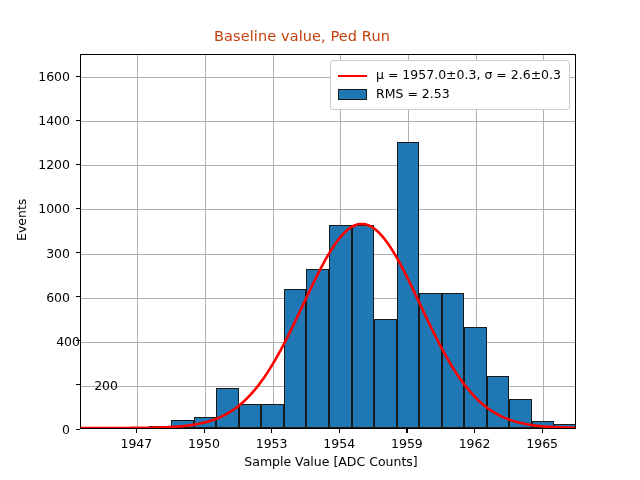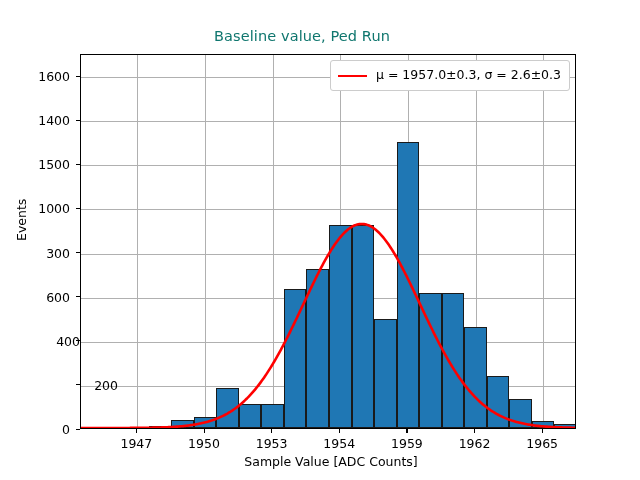--- a/index.html
+++ b/index.html
@@ -20,21 +20,21 @@
     height: 480px;
     background: #ffffff;
   }
   #chart-title {
     position: absolute;
     left: 0;
     top: 28px;
     width: 604px;
     text-align: center;
     font-size: 14.5px;
-    color: #0f766e;
+    color: #c2410c;
     letter-spacing: 0.1px;
   }
   #plot-area {
     position: absolute;
     left: 80px;
     top: 54px;
     width: 496px;
     height: 375px;
     box-sizing: border-box;
     border: 1.1px solid #000000;
@@ -206,38 +206,42 @@
       <svg id="fit-curve" viewBox="0 0 496 375" preserveAspectRatio="none">
         <path id="fit-path" fill="none" stroke="#ff0000" stroke-width="2.6" stroke-linecap="round" stroke-linejoin="round" vector-effect="non-scaling-stroke" d="M0.00 375.00 L1.13 375.00 L2.25 375.00 L3.38 375.00 L4.51 375.00 L5.64 375.00 L6.76 375.00 L7.89 375.00 L9.02 375.00 L10.15 375.00 L11.27 375.00 L12.40 374.99 L13.53 374.99 L14.65 374.99 L15.78 374.99 L16.91 374.99 L18.04 374.99 L19.16 374.99 L20.29 374.99 L21.42 374.99 L22.55 374.99 L23.67 374.99 L24.80 374.99 L25.93 374.99 L27.05 374.98 L28.18 374.98 L29.31 374.98 L30.44 374.98 L31.56 374.98 L32.69 374.98 L33.82 374.97 L34.95 374.97 L36.07 374.97 L37.20 374.97 L38.33 374.96 L39.45 374.96 L40.58 374.96 L41.71 374.95 L42.84 374.95 L43.96 374.95 L45.09 374.94 L46.22 374.94 L47.35 374.93 L48.47 374.93 L49.60 374.92 L50.73 374.91 L51.85 374.91 L52.98 374.90 L54.11 374.89 L55.24 374.88 L56.36 374.87 L57.49 374.86 L58.62 374.85 L59.75 374.84 L60.87 374.83 L62.00 374.82 L63.13 374.81 L64.25 374.79 L65.38 374.78 L66.51 374.76 L67.64 374.74 L68.76 374.72 L69.89 374.70 L71.02 374.68 L72.15 374.66 L73.27 374.63 L74.40 374.61 L75.53 374.58 L76.65 374.55 L77.78 374.52 L78.91 374.49 L80.04 374.45 L81.16 374.41 L82.29 374.37 L83.42 374.33 L84.55 374.29 L85.67 374.24 L86.80 374.19 L87.93 374.14 L89.05 374.08 L90.18 374.02 L91.31 373.96 L92.44 373.89 L93.56 373.82 L94.69 373.74 L95.82 373.66 L96.95 373.58 L98.07 373.49 L99.20 373.40 L100.33 373.30 L101.45 373.20 L102.58 373.09 L103.71 372.97 L104.84 372.85 L105.96 372.72 L107.09 372.59 L108.22 372.44 L109.35 372.29 L110.47 372.14 L111.60 371.97 L112.73 371.80 L113.85 371.62 L114.98 371.43 L116.11 371.23 L117.24 371.02 L118.36 370.80 L119.49 370.57 L120.62 370.32 L121.75 370.07 L122.87 369.81 L124.00 369.53 L125.13 369.24 L126.25 368.94 L127.38 368.62 L128.51 368.29 L129.64 367.95 L130.76 367.59 L131.89 367.21 L133.02 366.82 L134.15 366.41 L135.27 365.99 L136.40 365.54 L137.53 365.08 L138.65 364.61 L139.78 364.11 L140.91 363.59 L142.04 363.05 L143.16 362.49 L144.29 361.91 L145.42 361.31 L146.55 360.69 L147.67 360.04 L148.80 359.37 L149.93 358.68 L151.05 357.96 L152.18 357.22 L153.31 356.45 L154.44 355.65 L155.56 354.83 L156.69 353.98 L157.82 353.10 L158.95 352.20 L160.07 351.27 L161.20 350.30 L162.33 349.31 L163.45 348.29 L164.58 347.24 L165.71 346.15 L166.84 345.04 L167.96 343.89 L169.09 342.71 L170.22 341.50 L171.35 340.26 L172.47 338.99 L173.60 337.68 L174.73 336.34 L175.85 334.96 L176.98 333.55 L178.11 332.11 L179.24 330.63 L180.36 329.12 L181.49 327.58 L182.62 326.00 L183.75 324.39 L184.87 322.75 L186.00 321.07 L187.13 319.35 L188.25 317.61 L189.38 315.83 L190.51 314.02 L191.64 312.18 L192.76 310.30 L193.89 308.40 L195.02 306.46 L196.15 304.50 L197.27 302.50 L198.40 300.47 L199.53 298.42 L200.65 296.34 L201.78 294.23 L202.91 292.10 L204.04 289.94 L205.16 287.76 L206.29 285.55 L207.42 283.32 L208.55 281.08 L209.67 278.81 L210.80 276.52 L211.93 274.22 L213.05 271.90 L214.18 269.57 L215.31 267.22 L216.44 264.87 L217.56 262.50 L218.69 260.12 L219.82 257.74 L220.95 255.36 L222.07 252.96 L223.20 250.57 L224.33 248.18 L225.45 245.79 L226.58 243.40 L227.71 241.02 L228.84 238.65 L229.96 236.28 L231.09 233.93 L232.22 231.59 L233.35 229.26 L234.47 226.95 L235.60 224.66 L236.73 222.39 L237.85 220.15 L238.98 217.93 L240.11 215.73 L241.24 213.57 L242.36 211.43 L243.49 209.33 L244.62 207.27 L245.75 205.24 L246.87 203.25 L248.00 201.30 L249.13 199.40 L250.25 197.54 L251.38 195.72 L252.51 193.96 L253.64 192.24 L254.76 190.58 L255.89 188.97 L257.02 187.42 L258.15 185.92 L259.27 184.48 L260.40 183.10 L261.53 181.78 L262.65 180.53 L263.78 179.34 L264.91 178.21 L266.04 177.15 L267.16 176.16 L268.29 175.24 L269.42 174.39 L270.55 173.61 L271.67 172.90 L272.80 172.27 L273.93 171.70 L275.05 171.21 L276.18 170.80 L277.31 170.46 L278.44 170.19 L279.56 170.00 L280.69 169.89 L281.82 169.85 L282.95 169.89 L284.07 170.00 L285.20 170.19 L286.33 170.46 L287.45 170.80 L288.58 171.21 L289.71 171.70 L290.84 172.27 L291.96 172.90 L293.09 173.61 L294.22 174.39 L295.35 175.24 L296.47 176.16 L297.60 177.15 L298.73 178.21 L299.85 179.34 L300.98 180.53 L302.11 181.78 L303.24 183.10 L304.36 184.48 L305.49 185.92 L306.62 187.42 L307.75 188.97 L308.87 190.58 L310.00 192.24 L311.13 193.96 L312.25 195.72 L313.38 197.54 L314.51 199.40 L315.64 201.30 L316.76 203.25 L317.89 205.24 L319.02 207.27 L320.15 209.33 L321.27 211.43 L322.40 213.57 L323.53 215.73 L324.65 217.93 L325.78 220.15 L326.91 222.39 L328.04 224.66 L329.16 226.95 L330.29 229.26 L331.42 231.59 L332.55 233.93 L333.67 236.28 L334.80 238.65 L335.93 241.02 L337.05 243.40 L338.18 245.79 L339.31 248.18 L340.44 250.57 L341.56 252.96 L342.69 255.36 L343.82 257.74 L344.95 260.12 L346.07 262.50 L347.20 264.87 L348.33 267.22 L349.45 269.57 L350.58 271.90 L351.71 274.22 L352.84 276.52 L353.96 278.81 L355.09 281.08 L356.22 283.32 L357.35 285.55 L358.47 287.76 L359.60 289.94 L360.73 292.10 L361.85 294.23 L362.98 296.34 L364.11 298.42 L365.24 300.47 L366.36 302.50 L367.49 304.50 L368.62 306.46 L369.75 308.40 L370.87 310.30 L372.00 312.18 L373.13 314.02 L374.25 315.83 L375.38 317.61 L376.51 319.35 L377.64 321.07 L378.76 322.75 L379.89 324.39 L381.02 326.00 L382.15 327.58 L383.27 329.12 L384.40 330.63 L385.53 332.11 L386.65 333.55 L387.78 334.96 L388.91 336.34 L390.04 337.68 L391.16 338.99 L392.29 340.26 L393.42 341.50 L394.55 342.71 L395.67 343.89 L396.80 345.04 L397.93 346.15 L399.05 347.24 L400.18 348.29 L401.31 349.31 L402.44 350.30 L403.56 351.27 L404.69 352.20 L405.82 353.10 L406.95 353.98 L408.07 354.83 L409.20 355.65 L410.33 356.45 L411.45 357.22 L412.58 357.96 L413.71 358.68 L414.84 359.37 L415.96 360.04 L417.09 360.69 L418.22 361.31 L419.35 361.91 L420.47 362.49 L421.60 363.05 L422.73 363.59 L423.85 364.11 L424.98 364.61 L426.11 365.08 L427.24 365.54 L428.36 365.99 L429.49 366.41 L430.62 366.82 L431.75 367.21 L432.87 367.59 L434.00 367.95 L435.13 368.29 L436.25 368.62 L437.38 368.94 L438.51 369.24 L439.64 369.53 L440.76 369.81 L441.89 370.07 L443.02 370.32 L444.15 370.57 L445.27 370.80 L446.40 371.02 L447.53 371.23 L448.65 371.43 L449.78 371.62 L450.91 371.80 L452.04 371.97 L453.16 372.14 L454.29 372.29 L455.42 372.44 L456.55 372.59 L457.67 372.72 L458.80 372.85 L459.93 372.97 L461.05 373.09 L462.18 373.20 L463.31 373.30 L464.44 373.40 L465.56 373.49 L466.69 373.58 L467.82 373.66 L468.95 373.74 L470.07 373.82 L471.20 373.89 L472.33 373.96 L473.45 374.02 L474.58 374.08 L475.71 374.14 L476.84 374.19 L477.96 374.24 L479.09 374.29 L480.22 374.33 L481.35 374.37 L482.47 374.41 L483.60 374.45 L484.73 374.49 L485.85 374.52 L486.98 374.55 L488.11 374.58 L489.24 374.61 L490.36 374.63 L491.49 374.66 L492.62 374.68 L493.75 374.70 L494.87 374.72 L496.00 374.74"></path>
       </svg>
     </div>
 
     <div id="legend-box">
       <div class="legend-row">
         <span class="legend-swatch-line"></span>
         <span class="legend-text">μ = 1957.0±0.3, σ = 2.6±0.3</span>
       </div>
+      <div class="legend-row">
+        <span class="legend-swatch-patch"></span>
+        <span class="legend-text">RMS = 2.53</span>
+      </div>
     </div>
   </div>
 
   <div id="y-ticks">
       <div class="ytick-mark" style="left: 76px; top: 428.5px;"></div>
       <div class="ytick-label" style="width: 70px; left: 0px; top: 429px;">0</div>
       <div class="ytick-mark" style="left: 76px; top: 384.38px;"></div>
       <div class="ytick-label" style="width: 70px; left: 0px; top: 384.88px; padding-left: 48px;">200</div>
       <div class="ytick-mark" style="left: 76px; top: 340.26px;"></div>
       <div class="ytick-label" style="width: 70px; left: 10px; top: 340.76px;">400</div>
       <div class="ytick-mark" style="left: 76px; top: 296.15px;"></div>
       <div class="ytick-label" style="width: 70px; left: 0px; top: 296.65px;">600</div>
       <div class="ytick-mark" style="left: 76px; top: 252.03px;"></div>
       <div class="ytick-label" style="width: 70px; left: 0px; top: 252.53px;">300</div>
       <div class="ytick-mark" style="left: 76px; top: 207.91px;"></div>
       <div class="ytick-label" style="width: 70px; left: 0px; top: 208.41px;">1000</div>
       <div class="ytick-mark" style="left: 76px; top: 163.79px;"></div>
-      <div class="ytick-label" style="width: 70px; left: 0px; top: 164.29px;">1500</div>
+      <div class="ytick-label" style="width: 70px; left: 0px; top: 164.29px;">1200</div>
       <div class="ytick-mark" style="left: 76px; top: 119.68px;"></div>
       <div class="ytick-label" style="width: 70px; left: 0px; top: 120.18px;">1400</div>
       <div class="ytick-mark" style="left: 76px; top: 75.56px;"></div>
       <div class="ytick-label" style="width: 70px; left: 0px; top: 76.06px;">1600</div>
     </div>
   <div id="x-ticks">
       <div class="xtick-mark" style="left: 135.86px; top: 429px;"></div>
       <div class="xtick-label" style="left: 136.36px; top: 436px;">1947</div>
       <div class="xtick-mark" style="left: 203.5px; top: 429px;"></div>
       <div class="xtick-label" style="left: 204px; top: 436px;">1950</div>

